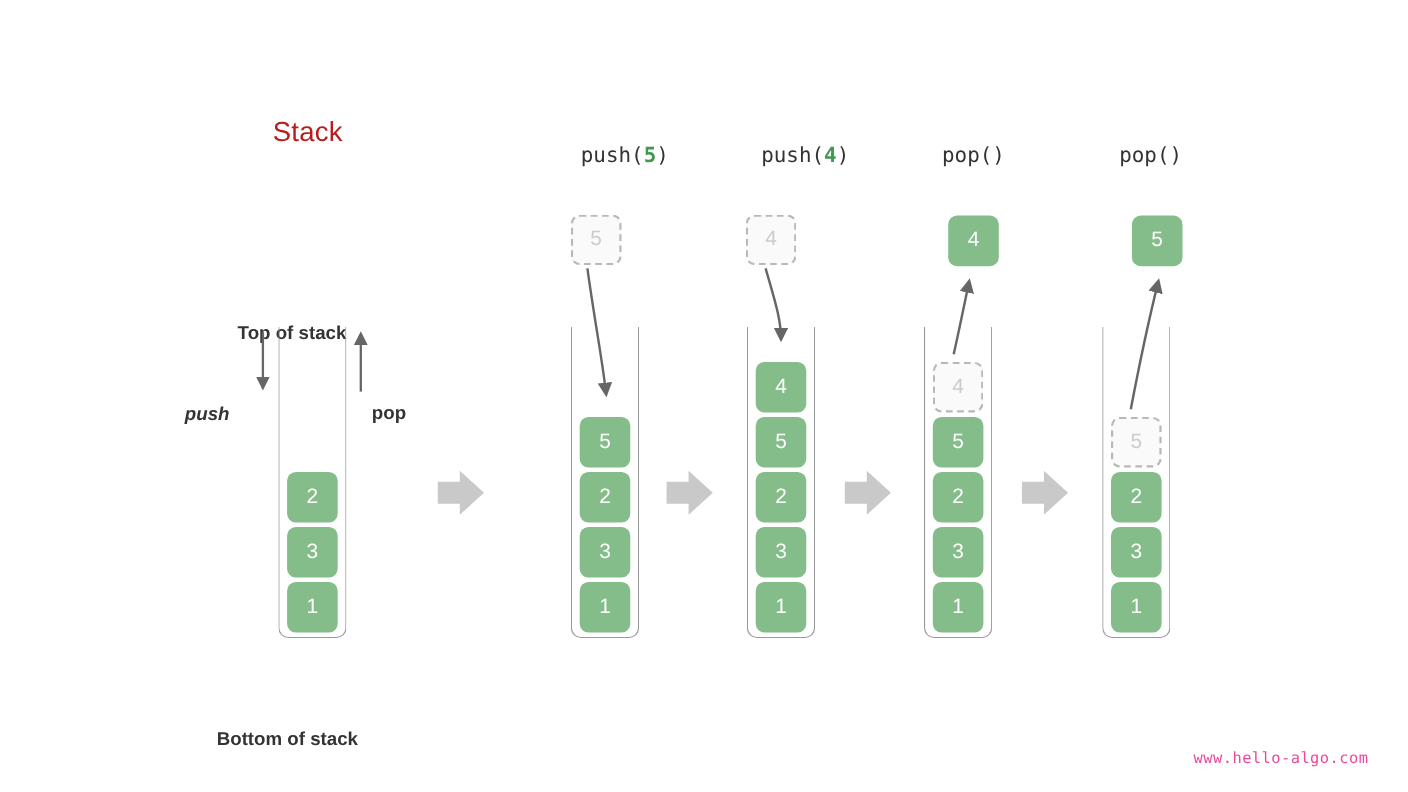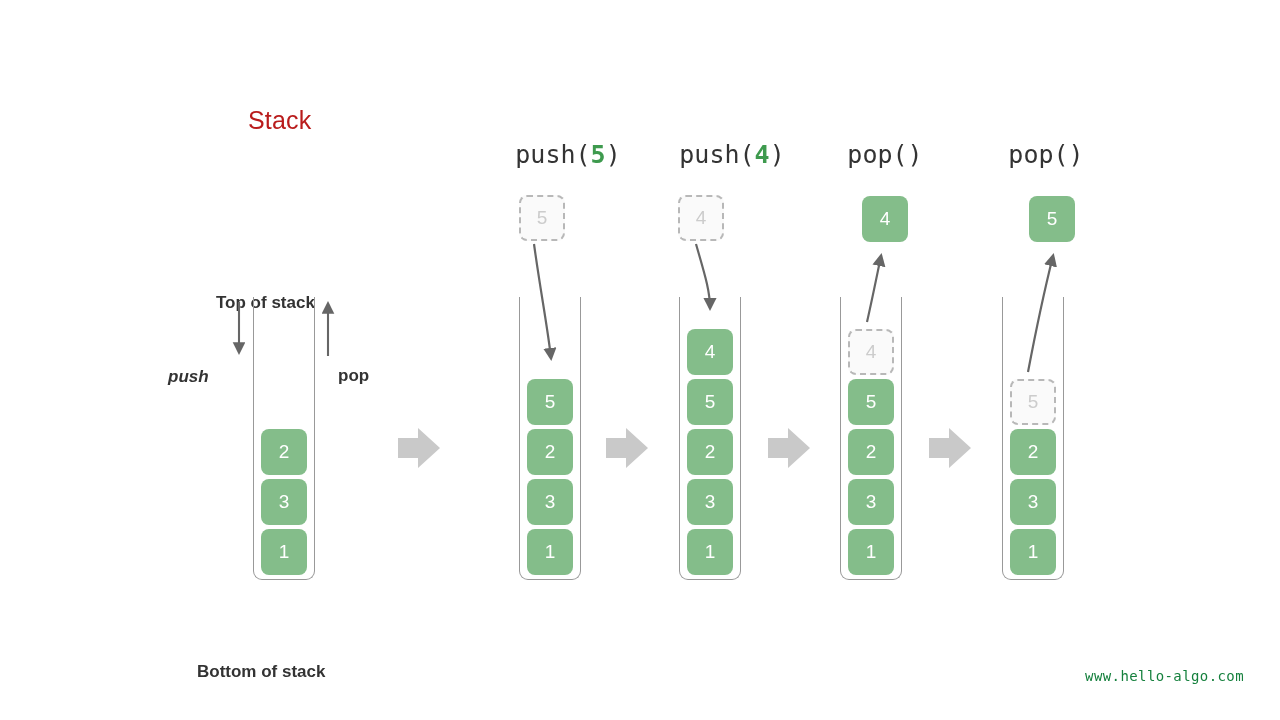--- a/index.html
+++ b/index.html
@@ -19,30 +19,30 @@
     position:absolute;font-size:17px;font-weight:bold;color:#333333;
     white-space:nowrap;
     margin-top:46px;
   }
   .lbl-top{left:216px;top:247px;}
   .lbl-bottom{left:197px;top:616px;}
   .lbl-push{left:168px;top:321px;font-style:italic;}
   .lbl-pop{left:338px;top:320px;}
 
   .watermark{
-    position:absolute;right:36px;bottom:36px;
+    position:absolute;right:36px;bottom:22px;
     font-family:"DejaVu Sans Mono","Liberation Mono",monospace;
-    font-size:14px;color:#15803d;letter-spacing:.4px;
+    font-size:14px;color:#ec4899;letter-spacing:.4px;
   }
 
   
   .op-head{
-    position:absolute;top:140px;
+    position:absolute;top:130px;
     font-family:"DejaVu Sans Mono","Liberation Mono",monospace;
-    font-size:25px;color:#333333;white-space:nowrap;
+    font-size:19px;color:#333333;white-space:nowrap;
     transform:translateX(-50%);
   }
   .op-head .arg{color:#3e9a4e;font-weight:bold;}
 
   
   .stack{
     position:absolute;width:62px;height:283px;
     box-sizing:border-box;
     border-left:1.6px solid #999999;
     border-right:1.6px solid #999999;

